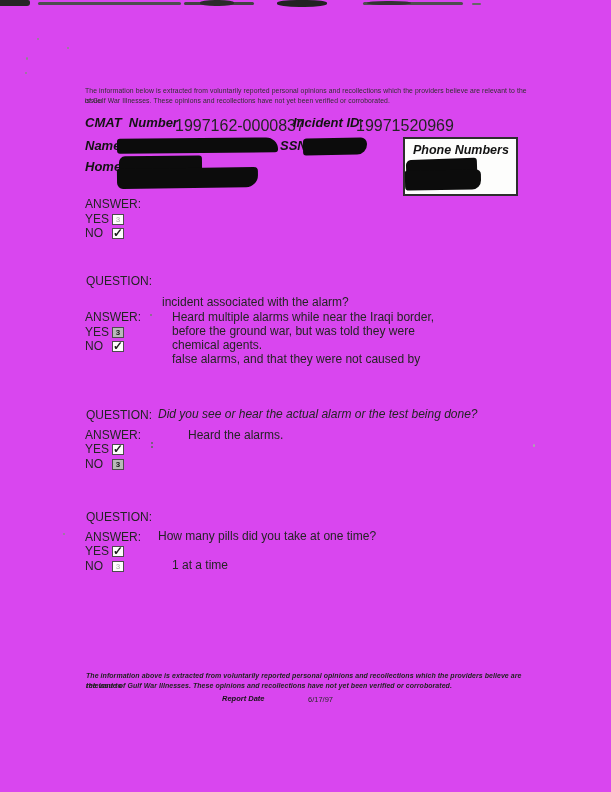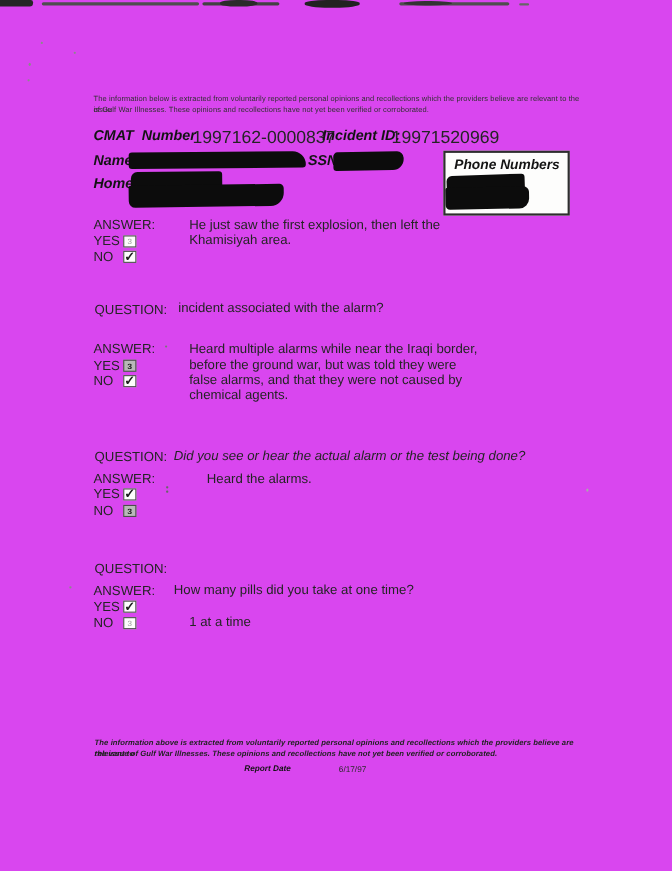--- a/index.html
+++ b/index.html
@@ -85,43 +85,39 @@
   <div class="redact" style="left:119px;top:156px;width:83px;height:16px;border-radius:6px 3px 2px 2px;transform:rotate(-0.6deg);"></div>
   <div class="redact" style="left:117px;top:168px;width:141px;height:20px;border-radius:2px 4px 12px 6px;transform:rotate(-0.8deg);"></div>
 
   <div class="phone-box">
     <div class="txt label-bi" style="position:absolute;left:8px;top:4px;font-size:12.5px;">Phone Numbers</div>
     <div class="redact" style="left:1px;top:20px;width:71px;height:14px;border-radius:5px 3px 2px 2px;transform:rotate(-2deg);"></div>
     <div class="redact" style="left:0px;top:31px;width:76px;height:20px;border-radius:2px 5px 9px 4px;transform:rotate(-1deg);"></div>
   </div>
 
   <div class="abs qa-label" style="left:85px;top:197px;">ANSWER:</div>
-  <div class="abs body-txt" style="left:172px;top:197px;">
-    <span class="tline">He just saw the first explosion, then left the</span>
-    <span class="tline">Khamisiyah area.</span>
-  </div>
   <div class="abs yn-row" style="left:85px;top:213px;">
     <span class="yn-label">YES</span>
     <span class="cb" data-state="light">ɜ</span>
   </div>
   <div class="abs yn-row" style="left:85px;top:227px;">
     <span class="yn-label">NO</span>
     <span class="cb" data-state="check">✓</span>
   </div>
 
   <div class="abs qa-label" style="left:86px;top:274px;">QUESTION:</div>
   <div class="abs body-txt" style="left:158px;top:273px;">
-    <span class="tline" style="padding-left:4px;">incident associated with the alarm?</span>
+    <span class="tline" style="padding-left:4px;margin-top:22px;">incident associated with the alarm?</span>
   </div>
   <div class="abs qa-label" style="left:85px;top:310px;">ANSWER:</div>
   <div class="abs body-txt" style="left:172px;top:310px;">
     <span class="tline">Heard multiple alarms while near the Iraqi border,</span>
     <span class="tline">before the ground war, but was told they were</span>
+    <span class="tline">chemical agents.</span>
     <span class="tline">false alarms, and that they were not caused by</span>
-    <span class="tline">chemical agents.</span>
   </div>
   <div class="abs yn-row" style="left:85px;top:326px;">
     <span class="yn-label">YES</span>
     <span class="cb" data-state="dark">ɜ</span>
   </div>
   <div class="abs yn-row" style="left:85px;top:340px;">
     <span class="yn-label">NO</span>
     <span class="cb" data-state="check">✓</span>
   </div>
 

